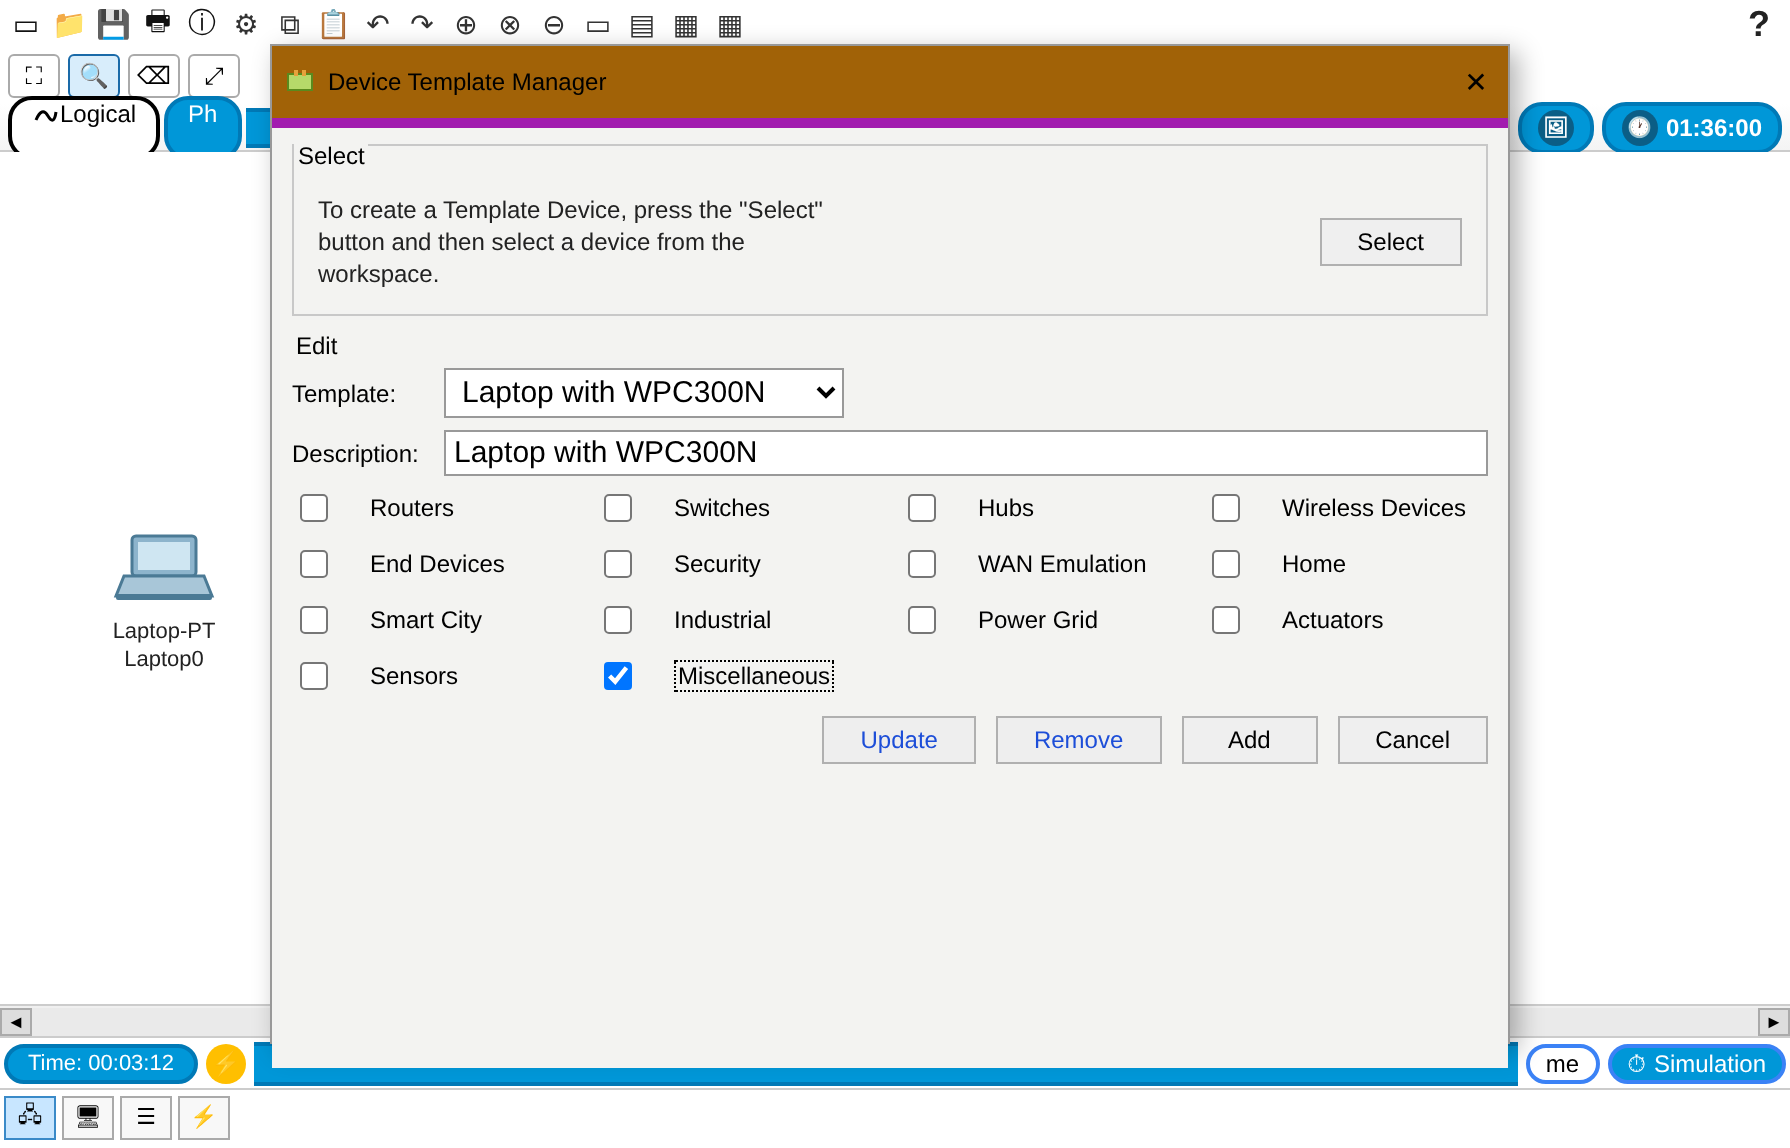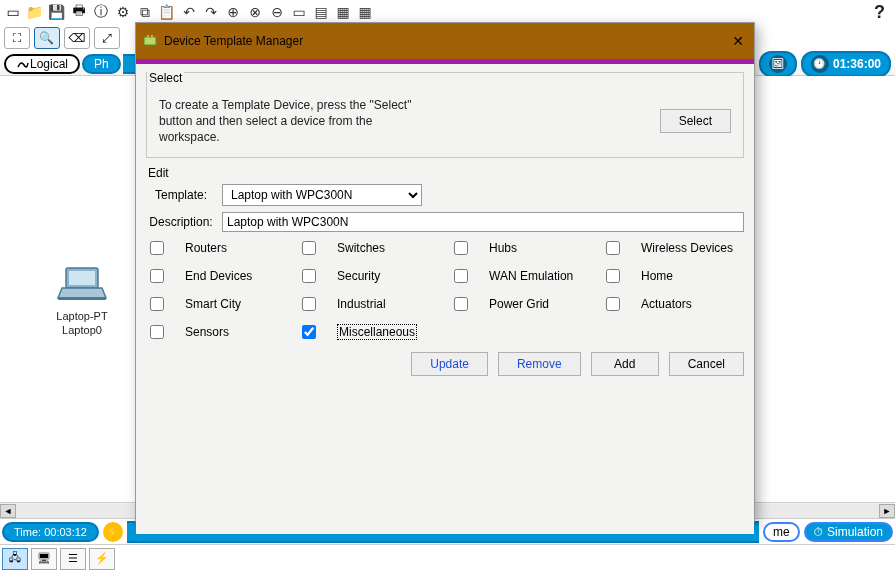--- a/index.html
+++ b/index.html
@@ -12,21 +12,21 @@
   .top-toolbar .spacer { flex: 1; }
   .help-icon { font-size: 18px; font-weight: bold; color: #222; padding-right: 6px; cursor: pointer;}
   
   
   .tool-row { height: 28px; display: flex; align-items: center; gap: 0; padding: 0 4px; }
   .tool-box { width: 26px; height: 22px; border: 1px solid #aaa; border-radius: 3px; display: flex; align-items: center; justify-content: center; margin-right: 4px; background: #fff; cursor: pointer; font-size: 12px;}
   .tool-box.active { border-color: #1a6aa8; background: #d8edfb; }
   
   
   .tab-row { height: 24px; display: flex; align-items: center; position: relative; background: linear-gradient(#fff,#f4f4f4); border-bottom: 1px solid #ccc; padding-left: 4px;}
-  .tab { background: #fff; border: 2px solid #000; border-radius: 12px; padding: 2px 10px; font-size: 12px; display: flex; align-items: center; margin-right: 2px; cursor: pointer; height: 20px;}
+  .tab { background: #fff; border: 2px solid #000; border-radius: 12px; padding: 14px 10px; font-size: 12px; display: flex; align-items: flex-end; margin-right: 2px; cursor: pointer; height: 20px;}
   .tab.blue { background: #0097d8; border-color: #0079b6; color: #fff; }
   .tab-end { flex:1; height: 20px; background: #0097d8; border-top:2px solid #0079b6; border-bottom:2px solid #0079b6; border-right:2px solid #0079b6; border-radius: 0 12px 12px 0; margin-right: 6px;}
   .clock-pill { background: #0097d8; border: 2px solid #0079b6; border-radius: 12px; padding: 2px 8px; color: #fff; display: flex; align-items: center; gap:4px; margin-right:4px; font-weight:bold; font-size:12px;}
   .clock-pill .ico { width: 18px; height:18px; border-radius:50%; background:#0b5e86; display:flex; align-items:center; justify-content:center; font-size:10px;}
   
   
   .workspace { position: absolute; top: 76px; left: 0; right: 0; bottom: 56px; background: #fff; overflow: auto; }
   .device-icon { position:absolute; left:42px; top:190px; text-align:center; width:80px; cursor:pointer;}
   .laptop-svg { width: 52px; height: 36px; margin: 0 auto;}
   .device-label { font-size: 11px; color: #222; margin-top: 4px; line-height: 14px;}
@@ -59,22 +59,22 @@
   .groupbox .legend { position:absolute; top:-2px; left:0px; background:#f3f3f1; padding:0 2px; font-size:12px;}
   .groupbox.noborder { border: none; padding: 14px 0 0 0;}
   
   .select-text { font-size:12px; color:#222; max-width:260px; line-height:16px;}
   .select-row { display:flex; align-items: center; gap: 40px;}
   .btn { background: #efefef; border: 1px solid #b0b0b0; padding: 4px 18px; font-size:12px; cursor:pointer; min-width:70px;}
   .btn:disabled { color:#1d4ed8; background:#eee; cursor:default;}
   .btn.wide { min-width: 68px; }
   
   .form-row { display:flex; align-items:center; gap: 6px; margin-bottom:6px;}
-  .form-row label { width: 70px; text-align:center; font-size:12px;}
-  .form-row select, .form-row input[type=text] { font-size:12px; padding:2px 4px; border:1px solid #999; background:#fff;}
+  .form-row label { width: 70px; text-align:left; font-size:12px;}
+  .form-row select, .form-row input[type=text] { font-size:15px; padding:2px 4px; border:1px solid #999; background:#fff;}
   .form-row select { width: 200px;}
   .form-row input[type=text] { flex:1;}
   
   .checks { display:grid; grid-template-columns: repeat(4, 1fr); gap: 8px 10px; margin-top:6px;}
   .check { display:flex; align-items:center; gap:18px; font-size:12px; cursor:pointer;}
   .check input { width:14px; height:14px; cursor:pointer;}
   .check.focused span { border: 1px dotted #000; padding: 0 1px; }
   
   .dlg-buttons { display:flex; justify-content:flex-end; gap:10px; margin-top: 10px;}
 </style>

